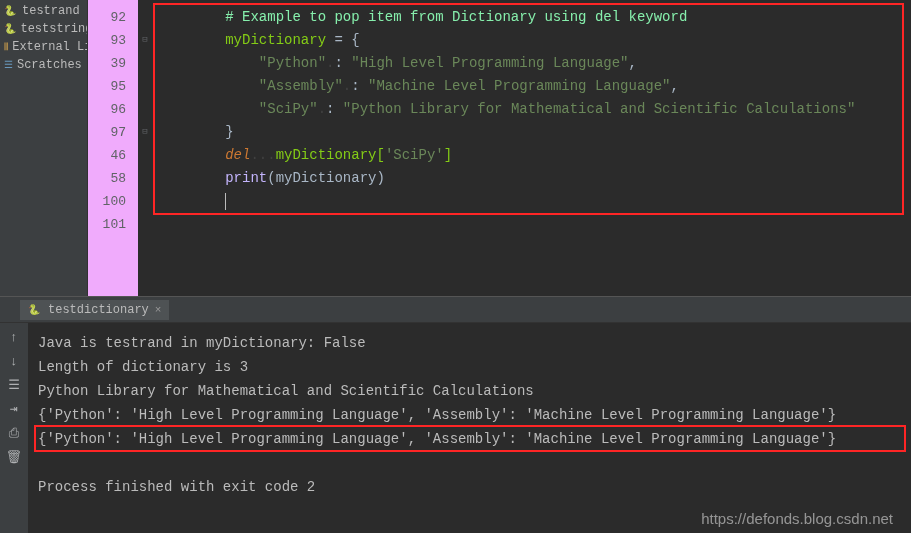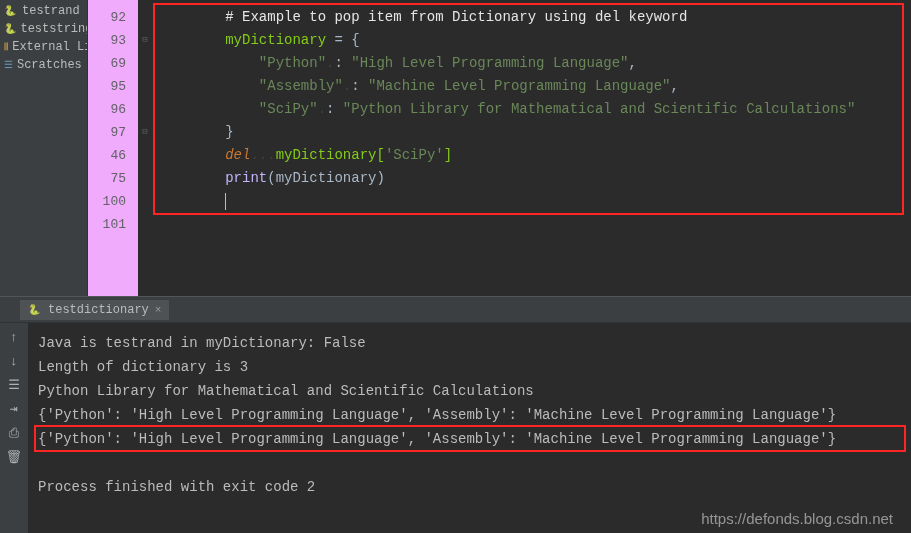--- a/index.html
+++ b/index.html
@@ -75,21 +75,21 @@
       margin-left: 64px;
       padding-top: 6px;
       padding-left: 6px;
     }
     .code-line {
       height: 23px;
       line-height: 23px;
       white-space: pre;
       font-size: 14px;
     }
-    .c-comment { color: #e5e5e5; }
+    .c-comment { color: #86efac; }
     .c-ident { color: #84cc16; }
     .c-str { color: #6a8759; }
     .c-keyword { color: #cc7832; font-style: italic; }
     .c-builtin { color: #c4b5fd; }
     .c-punct { color: #a9b7c6; }
     .c-whitespace-dot { color: #404040; }
     .red-box-1 {
       position: absolute;
       border: 2px solid #ff2525;
       left: 153px;
@@ -201,26 +201,26 @@
     <div class="project-item">
       <span class="file-icon scratch-icon">☰</span>
       <span>Scratches a</span>
     </div>
   </div>
 
   <div class="editor-area">
     <div class="gutter" id="gutter">
         <div class="line-num">92</div>
         <div class="line-num">93</div>
-        <div class="line-num">69</div>
+        <div class="line-num">39</div>
         <div class="line-num">95</div>
         <div class="line-num">96</div>
         <div class="line-num">97</div>
         <div class="line-num">46</div>
-        <div class="line-num">75</div>
+        <div class="line-num">58</div>
         <div class="line-num">100</div>
         <div class="line-num">101</div>
       </div>
     <div class="fold-marks" id="folds">
         <div class="fold-mark"></div>
         <div class="fold-mark">⊟</div>
         <div class="fold-mark"></div>
         <div class="fold-mark"></div>
         <div class="fold-mark"></div>
         <div class="fold-mark">⊟</div>

